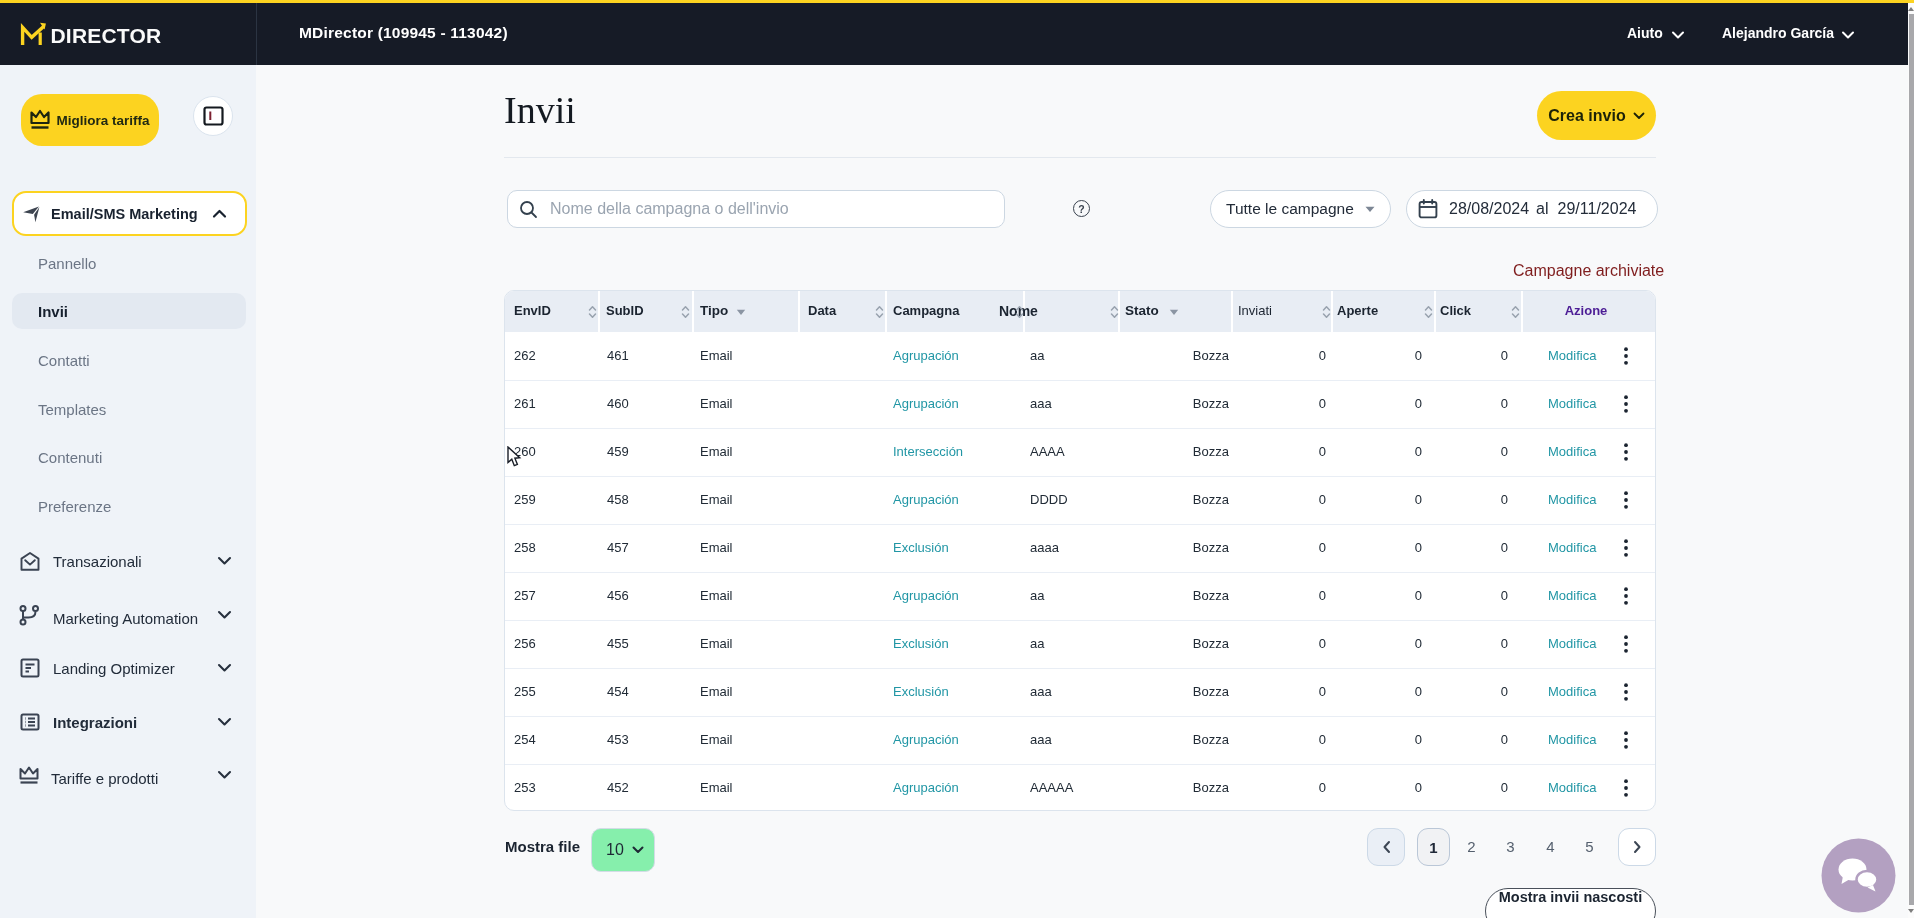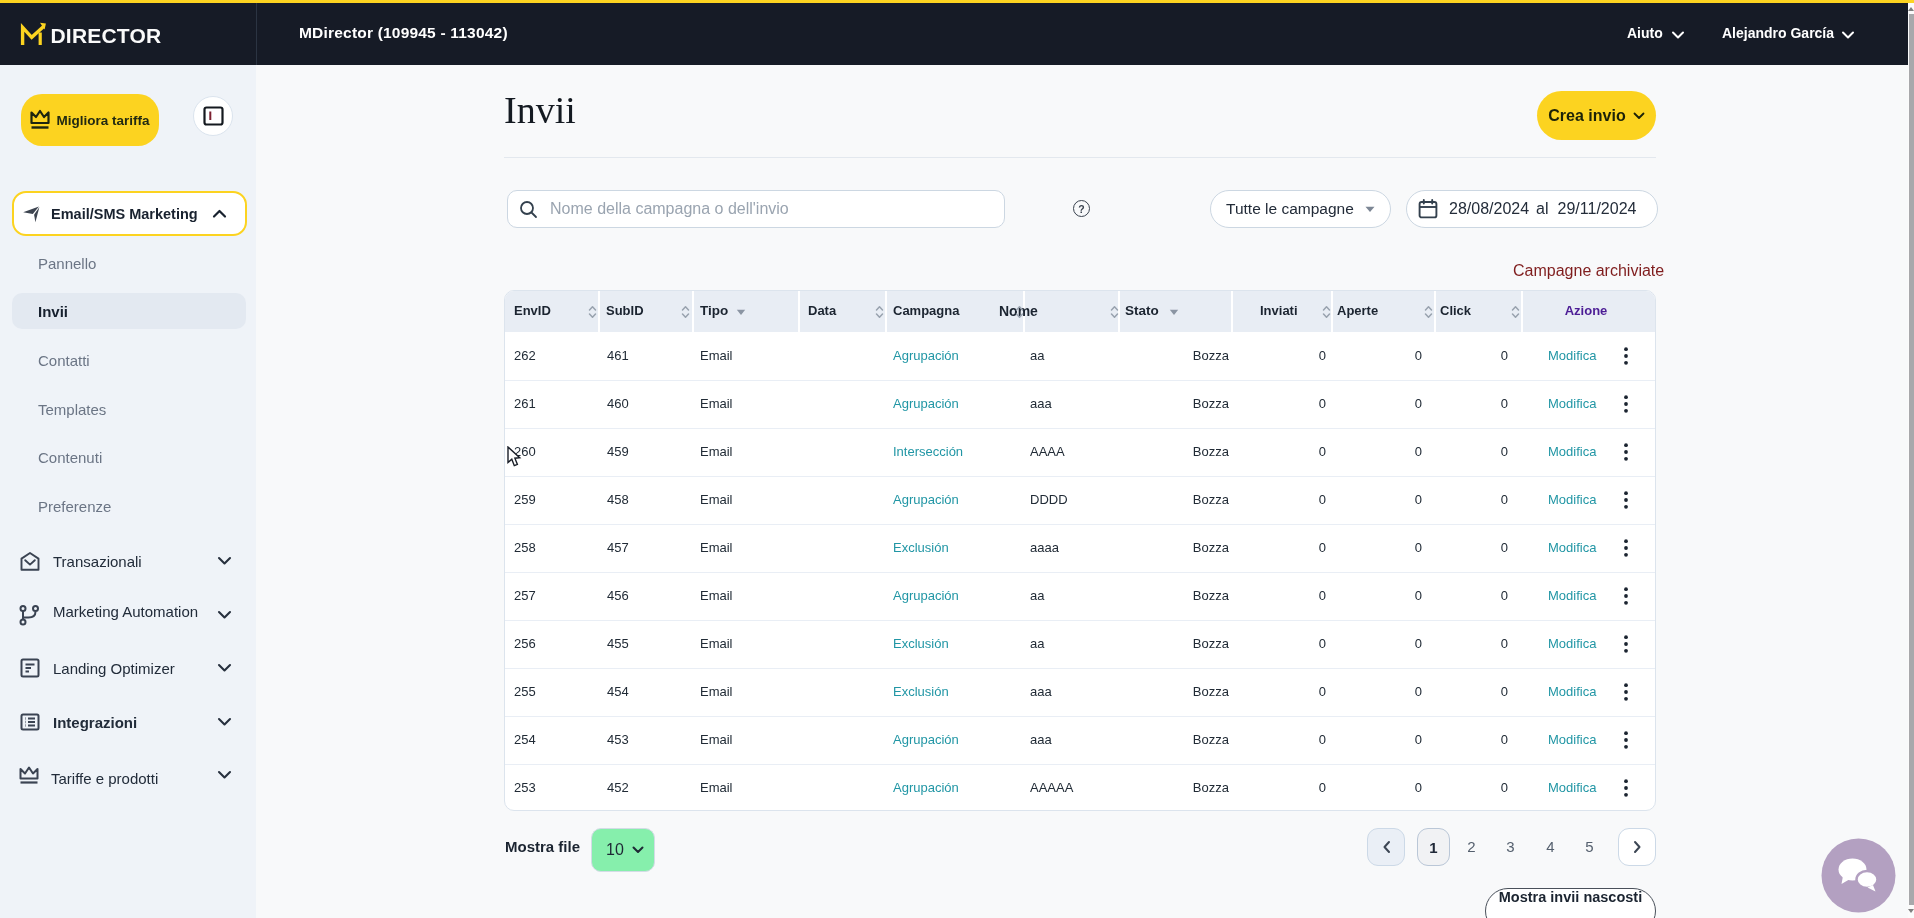--- a/index.html
+++ b/index.html
@@ -85,21 +85,21 @@
 <div class="abs" style="left:38px;top:449px;font-size:15px;color:#6b7585;">Contenuti</div>
 <div class="abs" style="left:38px;top:498px;font-size:15px;color:#6b7585;">Preferenze</div>
 
 <div class="abs" style="left:18px;top:549px;width:216px;height:24px;display:flex;align-items:center;">
   <svg width="24" height="24" viewBox="0 0 24 24">
       <path d="M3.5 9.6 L12 4 L20.5 9.6 V20.7 H3.5 Z" fill="none" stroke="#3a4352" stroke-width="1.9" stroke-linejoin="round"></path>
       <path d="M7.2 11.2 L12 15.6 L16.8 11.2" fill="none" stroke="#3a4352" stroke-width="1.9" stroke-linecap="round" stroke-linejoin="round"></path>
     </svg>
   <span style="margin-left:11px;font-size:15px;font-weight:500;color:#222c3a;">Transazionali</span>
 </div>
-<div class="abs" style="left:18px;top:603px;width:216px;height:24px;display:flex;align-items:flex-start;">
+<div class="abs" style="left:18px;top:603px;width:216px;height:24px;display:flex;align-items:flex-end;">
   <svg width="24" height="24" viewBox="0 0 24 24">
       <circle cx="5" cy="5.5" r="2.5" fill="none" stroke="#3a4352" stroke-width="2"></circle>
       <circle cx="17.5" cy="5.5" r="2.5" fill="none" stroke="#3a4352" stroke-width="2"></circle>
       <circle cx="5" cy="19" r="2.5" fill="none" stroke="#3a4352" stroke-width="2"></circle>
       <path d="M5 8 V16.5" stroke="#3a4352" stroke-width="2"></path>
       <path d="M5 14.5 H10.5 C14.5 14.5 17.5 12.5 17.5 8.5" fill="none" stroke="#3a4352" stroke-width="2"></path>
     </svg>
   <span style="margin-left:11px;font-size:15px;font-weight:500;color:#222c3a;">Marketing Automation</span>
 </div>
 <div class="abs" style="left:18px;top:656px;width:216px;height:24px;display:flex;align-items:center;">
@@ -197,21 +197,21 @@
 <div style="position:absolute;left:826px;top:0;width:2px;height:41px;background:#fff;"></div>
 <div style="position:absolute;left:929px;top:0;width:2px;height:41px;background:#fff;"></div>
 <div style="position:absolute;left:1016px;top:0;width:2px;height:41px;background:#fff;"></div>
 <div style="position:absolute;left:9px;top:12px;font-size:13px;font-weight:600;color:#1b2430;">EnvID</div>
 <div style="position:absolute;left:101px;top:12px;font-size:13px;font-weight:600;color:#1b2430;">SubID</div>
 <div style="position:absolute;left:195px;top:12px;font-size:13.5px;font-weight:700;color:#1b2430;">Tipo</div>
 <div style="position:absolute;left:303px;top:12px;font-size:13px;font-weight:600;color:#1b2430;">Data</div>
 <div style="position:absolute;left:388px;top:12px;font-size:13px;font-weight:600;color:#1b2430;">Campagna</div>
 <div style="position:absolute;left:494px;top:12px;font-size:14px;font-weight:600;color:#1b2430;">Nome</div>
 <div style="position:absolute;left:620px;top:12px;font-size:13.5px;font-weight:700;color:#1b2430;">Stato</div>
-<div style="position:absolute;left:735px;top:12px;font-size:13px;font-weight:700;color:#1b2430;padding-left:20px;">Inviati</div>
+<div style="position:absolute;left:713px;top:12px;font-size:13px;font-weight:400;color:#1b2430;padding-left:20px;">Inviati</div>
 <div style="position:absolute;left:832px;top:12px;font-size:13px;font-weight:600;color:#1b2430;">Aperte</div>
 <div style="position:absolute;left:935px;top:12px;font-size:13px;font-weight:600;color:#1b2430;">Click</div>
 <div style="position:absolute;left:1013px;top:12px;width:136px;text-align:center;font-size:13px;font-weight:600;color:#4c1d95;">Azione</div>
 <div style="position:absolute;left:83px;top:14px;">
         <svg width="9" height="14" viewBox="0 0 9 14">
           <path d="M1.5 5 L4.5 1.8 L7.5 5" fill="none" stroke="#98a2ae" stroke-width="1.5" stroke-linejoin="round" stroke-linecap="round"></path>
           <path d="M1.5 9 L4.5 12.2 L7.5 9" fill="none" stroke="#98a2ae" stroke-width="1.5" stroke-linejoin="round" stroke-linecap="round"></path>
         </svg>
       </div>
 <div style="position:absolute;left:176px;top:14px;">

